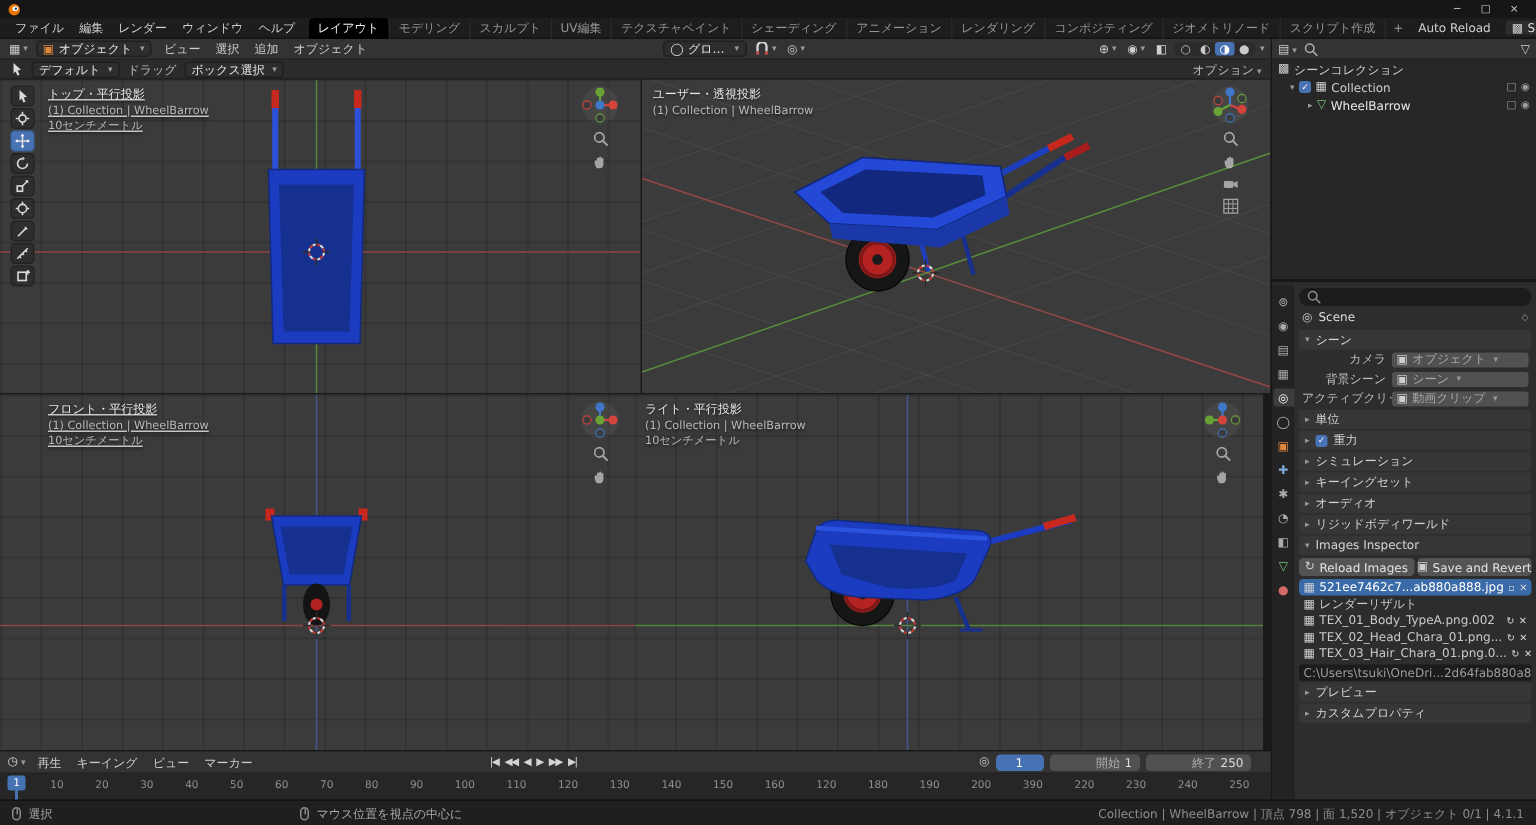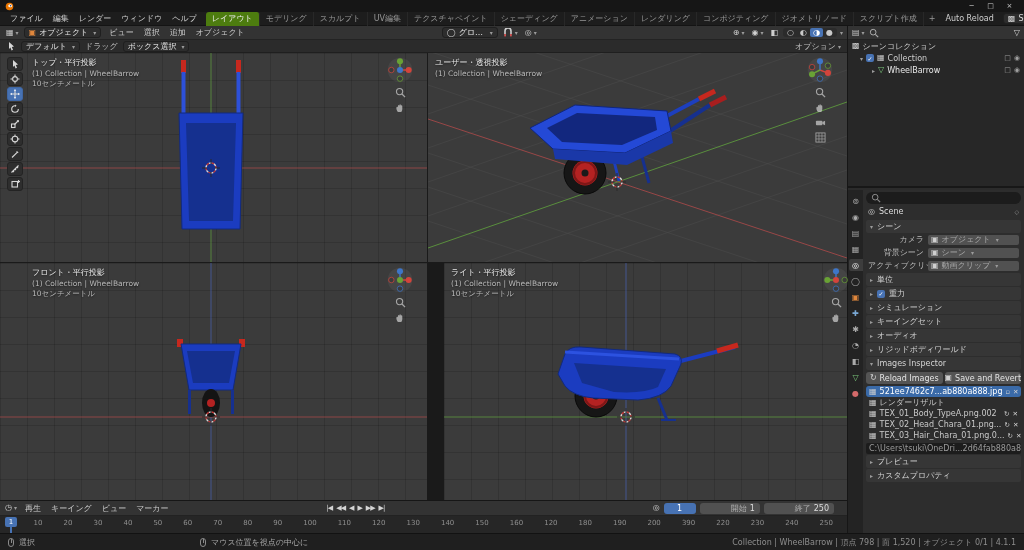--- a/index.html
+++ b/index.html
@@ -19,21 +19,21 @@
 .win-btns{margin-left:auto;display:flex;}
 .win-btns span{width:19px;text-align:center;font-size:7px;color:#cfcfcf;}
 
 
 .topbar{position:absolute;left:0;top:12px;width:1024px;height:14px;background:#1d1d1d;
   display:flex;align-items:center;padding:0 5px;border-bottom:1px solid #141414;}
 .menu-item{padding:0 5px;color:#cfcfcf;font-size:8px;white-space:nowrap;}
 .ws-tabs{display:flex;margin-left:4px;height:14px;align-items:stretch;}
 .ws-tab{padding:0 6px;display:flex;align-items:center;color:#969696;font-size:8px;
   border-right:1px solid #282828;white-space:nowrap;}
-.ws-tab.active{background:#4d7c0f;color:#efefef;border-radius:3px 3px 0 0;}
+.ws-tab.active{background:#000000;color:#efefef;border-radius:3px 3px 0 0;}
 .ws-add{padding:0 5px;color:#9a9a9a;}
 .topbar-right{margin-left:auto;display:flex;align-items:center;gap:4px;}
 .tb-fld{height:11px;background:#2d2d2d;border:1px solid #202020;border-radius:3px;
   display:flex;align-items:center;gap:3px;padding:0 4px;color:#ddd;white-space:nowrap;}
 
 
 .vp-region{position:absolute;left:0;top:26px;width:847px;height:474px;background:#3b3b3b;}
 .vp-header{position:absolute;left:0;top:0;width:100%;height:14px;background:#333333;
   border-bottom:1px solid #232323;display:flex;align-items:center;gap:3px;padding:0 4px;z-index:6;}
 .hdr-btn{display:flex;align-items:center;padding:0 2px;}
@@ -48,21 +48,21 @@
 .tool-settings{position:absolute;left:0;top:14px;width:100%;height:13px;background:#2b2b2b;
   border-bottom:1px solid #1f1f1f;display:flex;align-items:center;gap:5px;padding:0 6px;z-index:6;}
 .lab{color:#bdbdbd;white-space:nowrap;}
 
 .vp-area{position:absolute;left:0;top:27px;width:847px;height:447px;background:#1a1a1a;}
 .vp{position:absolute;overflow:hidden;background:#3b3b3b;}
 .vp.gridded{background-image:linear-gradient(rgba(0,0,0,.14) 1px,transparent 1px),
   linear-gradient(90deg,rgba(0,0,0,.14) 1px,transparent 1px);background-size:27px 27px;}
 .vp svg.canvas{position:absolute;left:0;top:0;width:100%;height:100%;}
 .vp-label{position:absolute;top:4px;z-index:3;text-shadow:0 1px 2px rgba(0,0,0,.55);}
-.vp-label.ll{left:32px;}.vp-label.rl{left:7px;}
+.vp-label.ll{left:32px;text-decoration:underline;}.vp-label.rl{left:7px;}
 .vp-label .l1{color:#e9e9e9;font-size:8px;}
 .vp-label .l2{color:#b9b9b9;font-size:7.5px;margin-top:1px;}
 .vp-nav{position:absolute;right:14px;top:4px;display:flex;flex-direction:column;align-items:center;gap:4px;z-index:3;}
 .vp-nav .gz{width:26px;height:26px;opacity:.92;}
 .vp-nav .mini{width:11px;height:11px;opacity:.72;}
 
 
 .toolbar{position:absolute;left:7px;top:4px;display:flex;flex-direction:column;gap:1px;z-index:5;}
 .tool-btn{width:16px;height:14px;background:#2e2e2e;border:1px solid #232323;border-radius:3px;
   display:flex;align-items:center;justify-content:center;}
@@ -459,21 +459,21 @@
         <svg class="mini" viewBox="0 0 12 12">
             <circle cx="5" cy="5" r="3.4" fill="none" stroke="#cfcfcf" stroke-width="1.2"></circle>
             <line x1="7.6" y1="7.6" x2="11" y2="11" stroke="#cfcfcf" stroke-width="1.4"></line>
           </svg>
         <svg class="mini" viewBox="0 0 12 12">
             <path d="M3.2,11 C2,9.6 1.2,7.4 1.6,5.8 C1.8,5 2.8,5 3,5.8 L3.3,4 C3.4,3 4.5,3 4.7,4 L4.9,3.2 C5.1,2.2 6.2,2.3 6.3,3.3 L6.5,4 C6.8,3.2 7.8,3.4 7.9,4.2 L8,7 C8,9.4 7.2,11 5.8,11 Z" fill="#cfcfcf"></path>
           </svg>
       </div>
     </div>
 
-    <div class="vp gridded" style="left:444px;top:210px;width:419px;height:237px;">
+    <div class="vp gridded" style="left:423px;top:210px;width:419px;height:237px;">
       <svg class="canvas" viewBox="0 0 419 237">
         <line x1="182" y1="0" x2="182" y2="237" stroke="#4a69c8" stroke-width="1" opacity="0.6"></line>
         <line x1="0" y1="154" x2="419" y2="154" stroke="#61a33e" stroke-width="1" opacity="0.7"></line>
         <g>
           <line x1="229" y1="100" x2="291" y2="84" stroke="#1b3cc0" stroke-width="4"></line>
           <line x1="273" y1="88" x2="294" y2="82" stroke="#c6281e" stroke-width="5"></line>
           <line x1="214" y1="135" x2="223" y2="157" stroke="#16308f" stroke-width="3"></line>
           <line x1="217" y1="157" x2="232" y2="157" stroke="#16308f" stroke-width="2"></line>
           <line x1="152" y1="108" x2="152" y2="131" stroke="#1b3cc0" stroke-width="3"></line>
           <circle cx="152" cy="133" r="21" fill="#161616" stroke="#0a0a0a"></circle>

